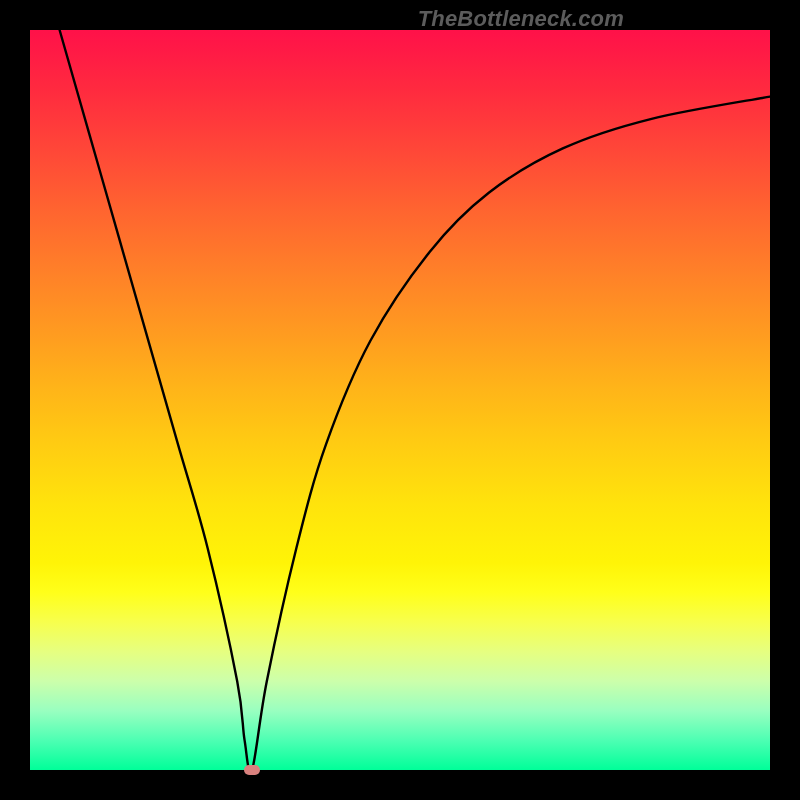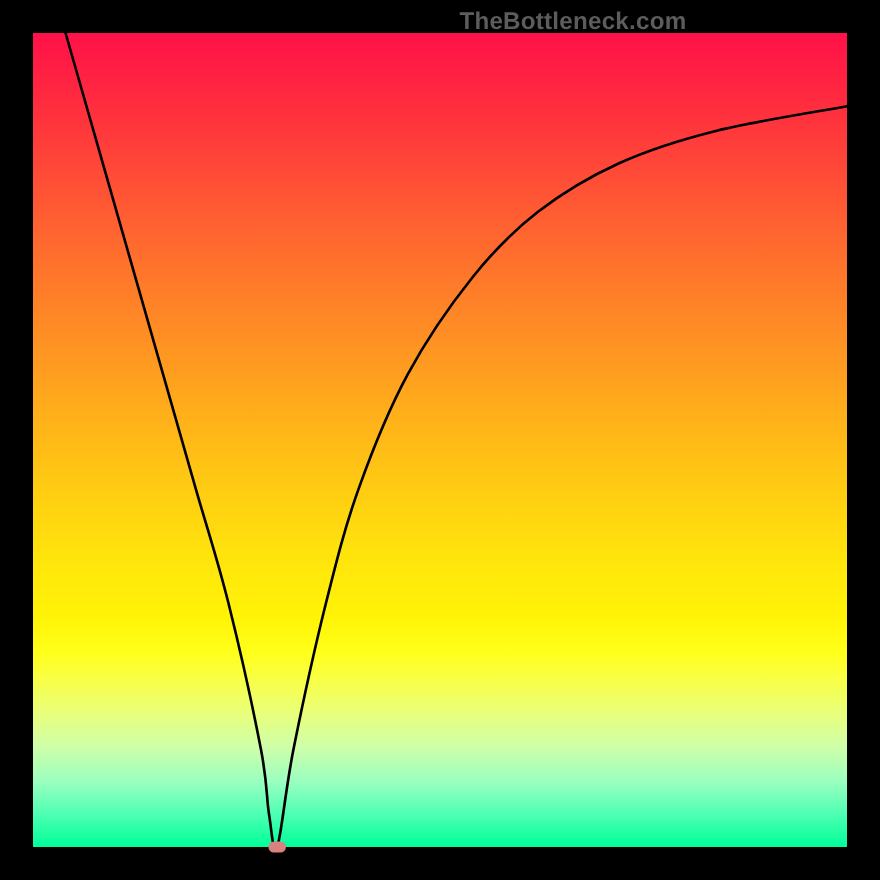--- a/index.html
+++ b/index.html
@@ -2,20 +2,21 @@
 <html><head>
 <meta charset="utf-8">
 <style>
   * { margin: 0; padding: 0; box-sizing: border-box; }
   html, body { width: 800px; height: 800px; overflow: hidden; background: #000; }
   .frame {
     position: relative;
     width: 636px;
     height: 800px;
     background: #000;
+    font-style: italic;
   }
   .watermark {
     position: absolute;
     top: 6px;
     right: 12px;
     font-family: Arial, Helvetica, sans-serif;
     font-size: 22px;
     font-weight: 600;
     color: #5c5c5c;
     letter-spacing: 0.2px;

